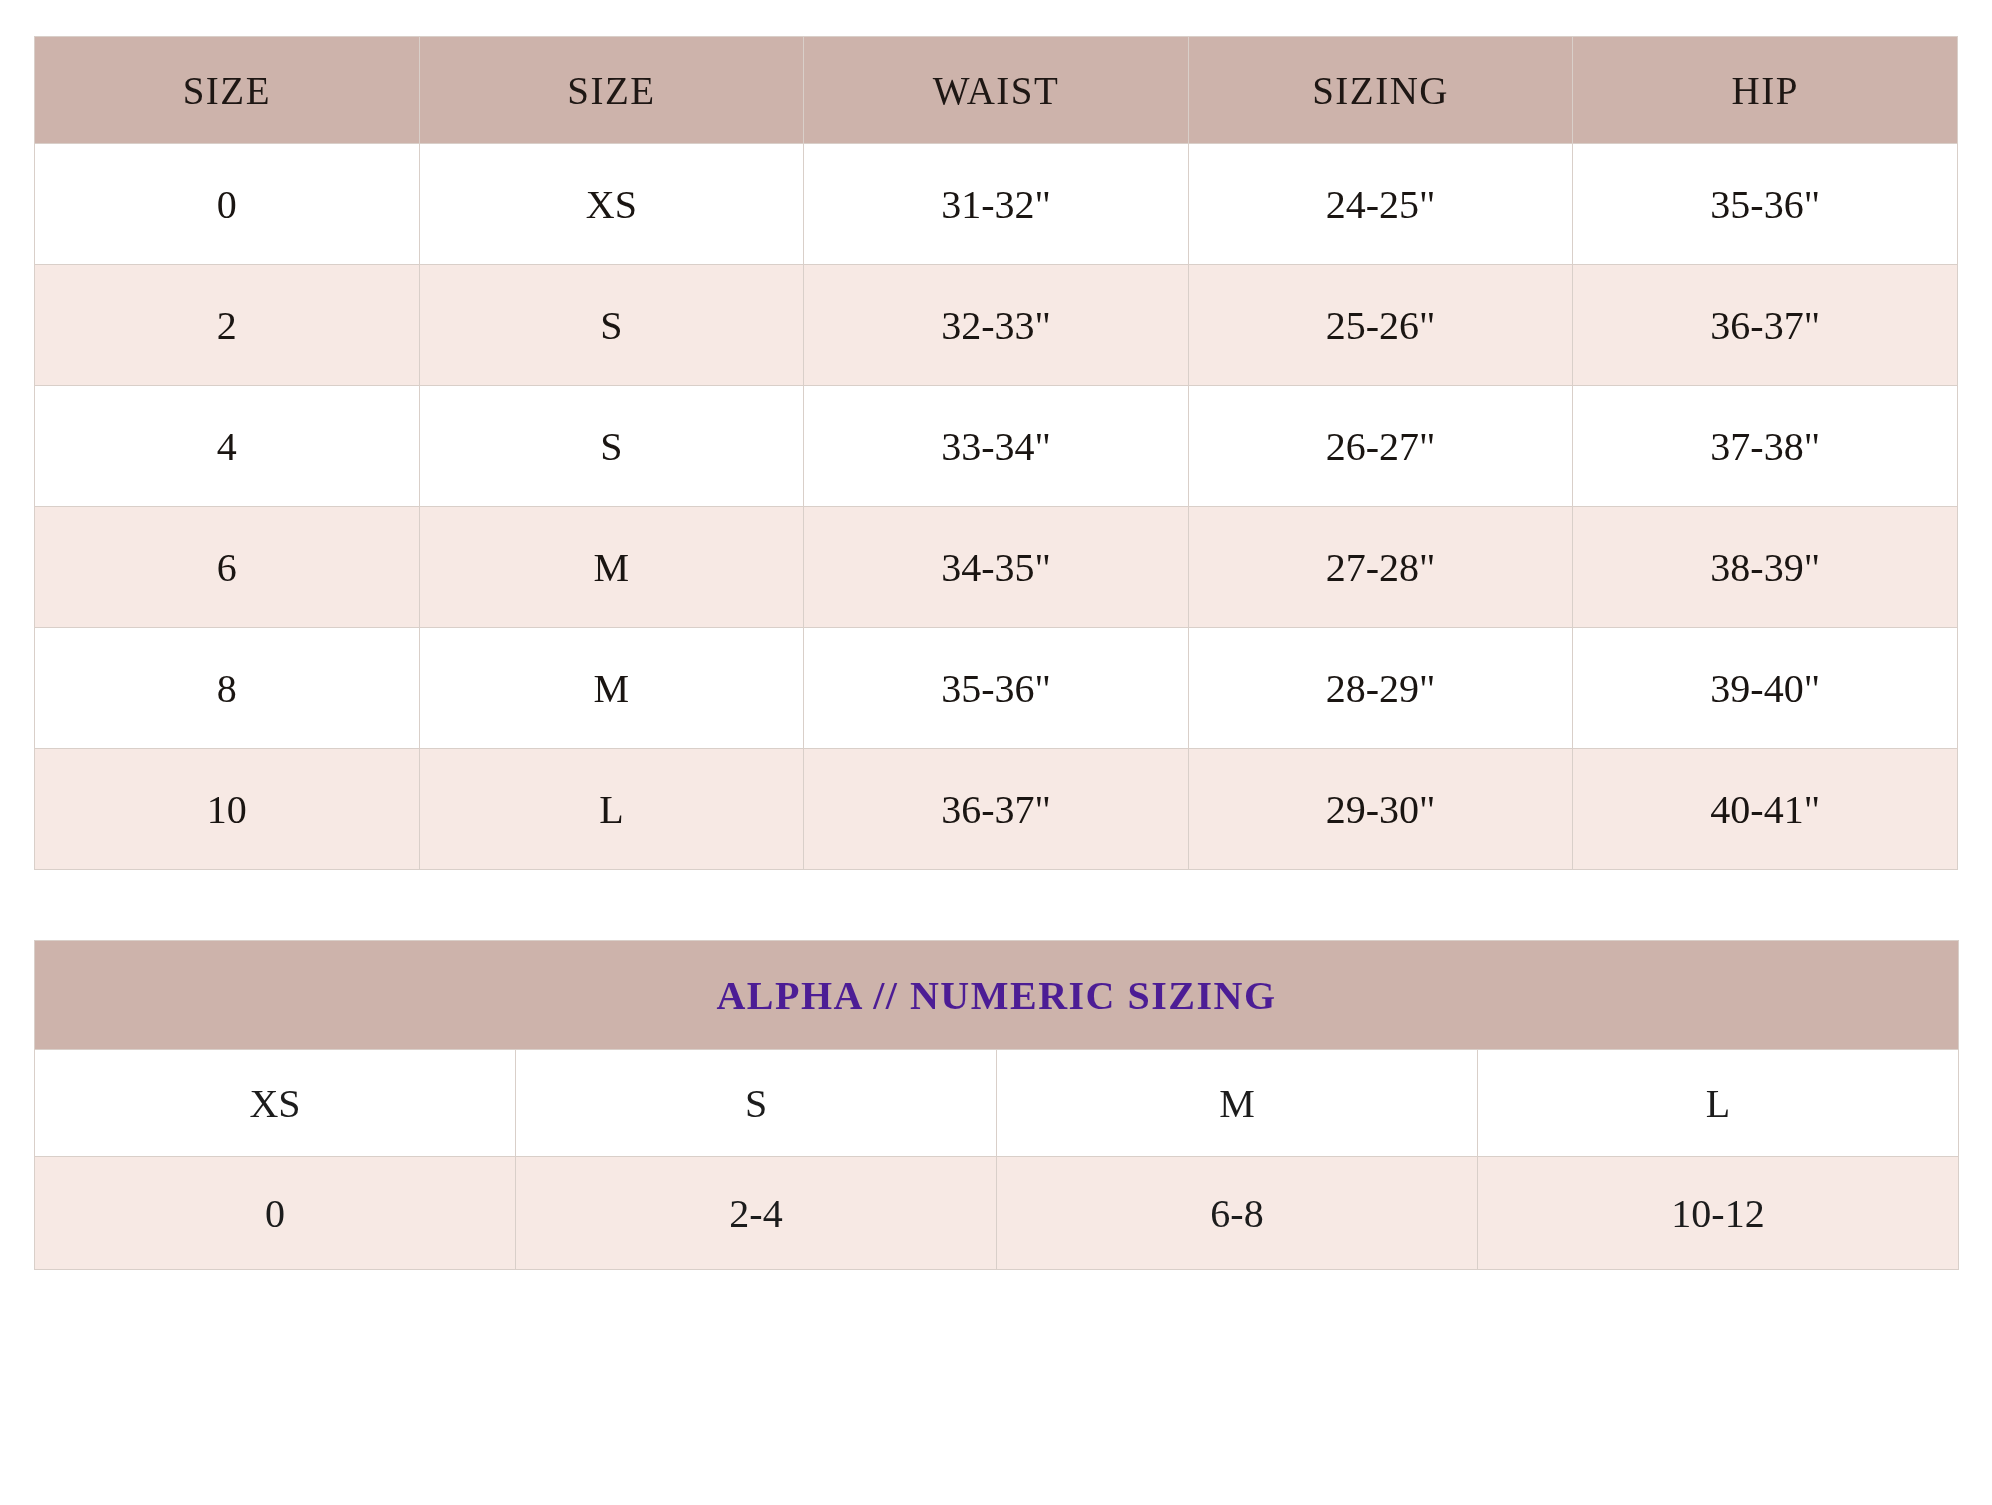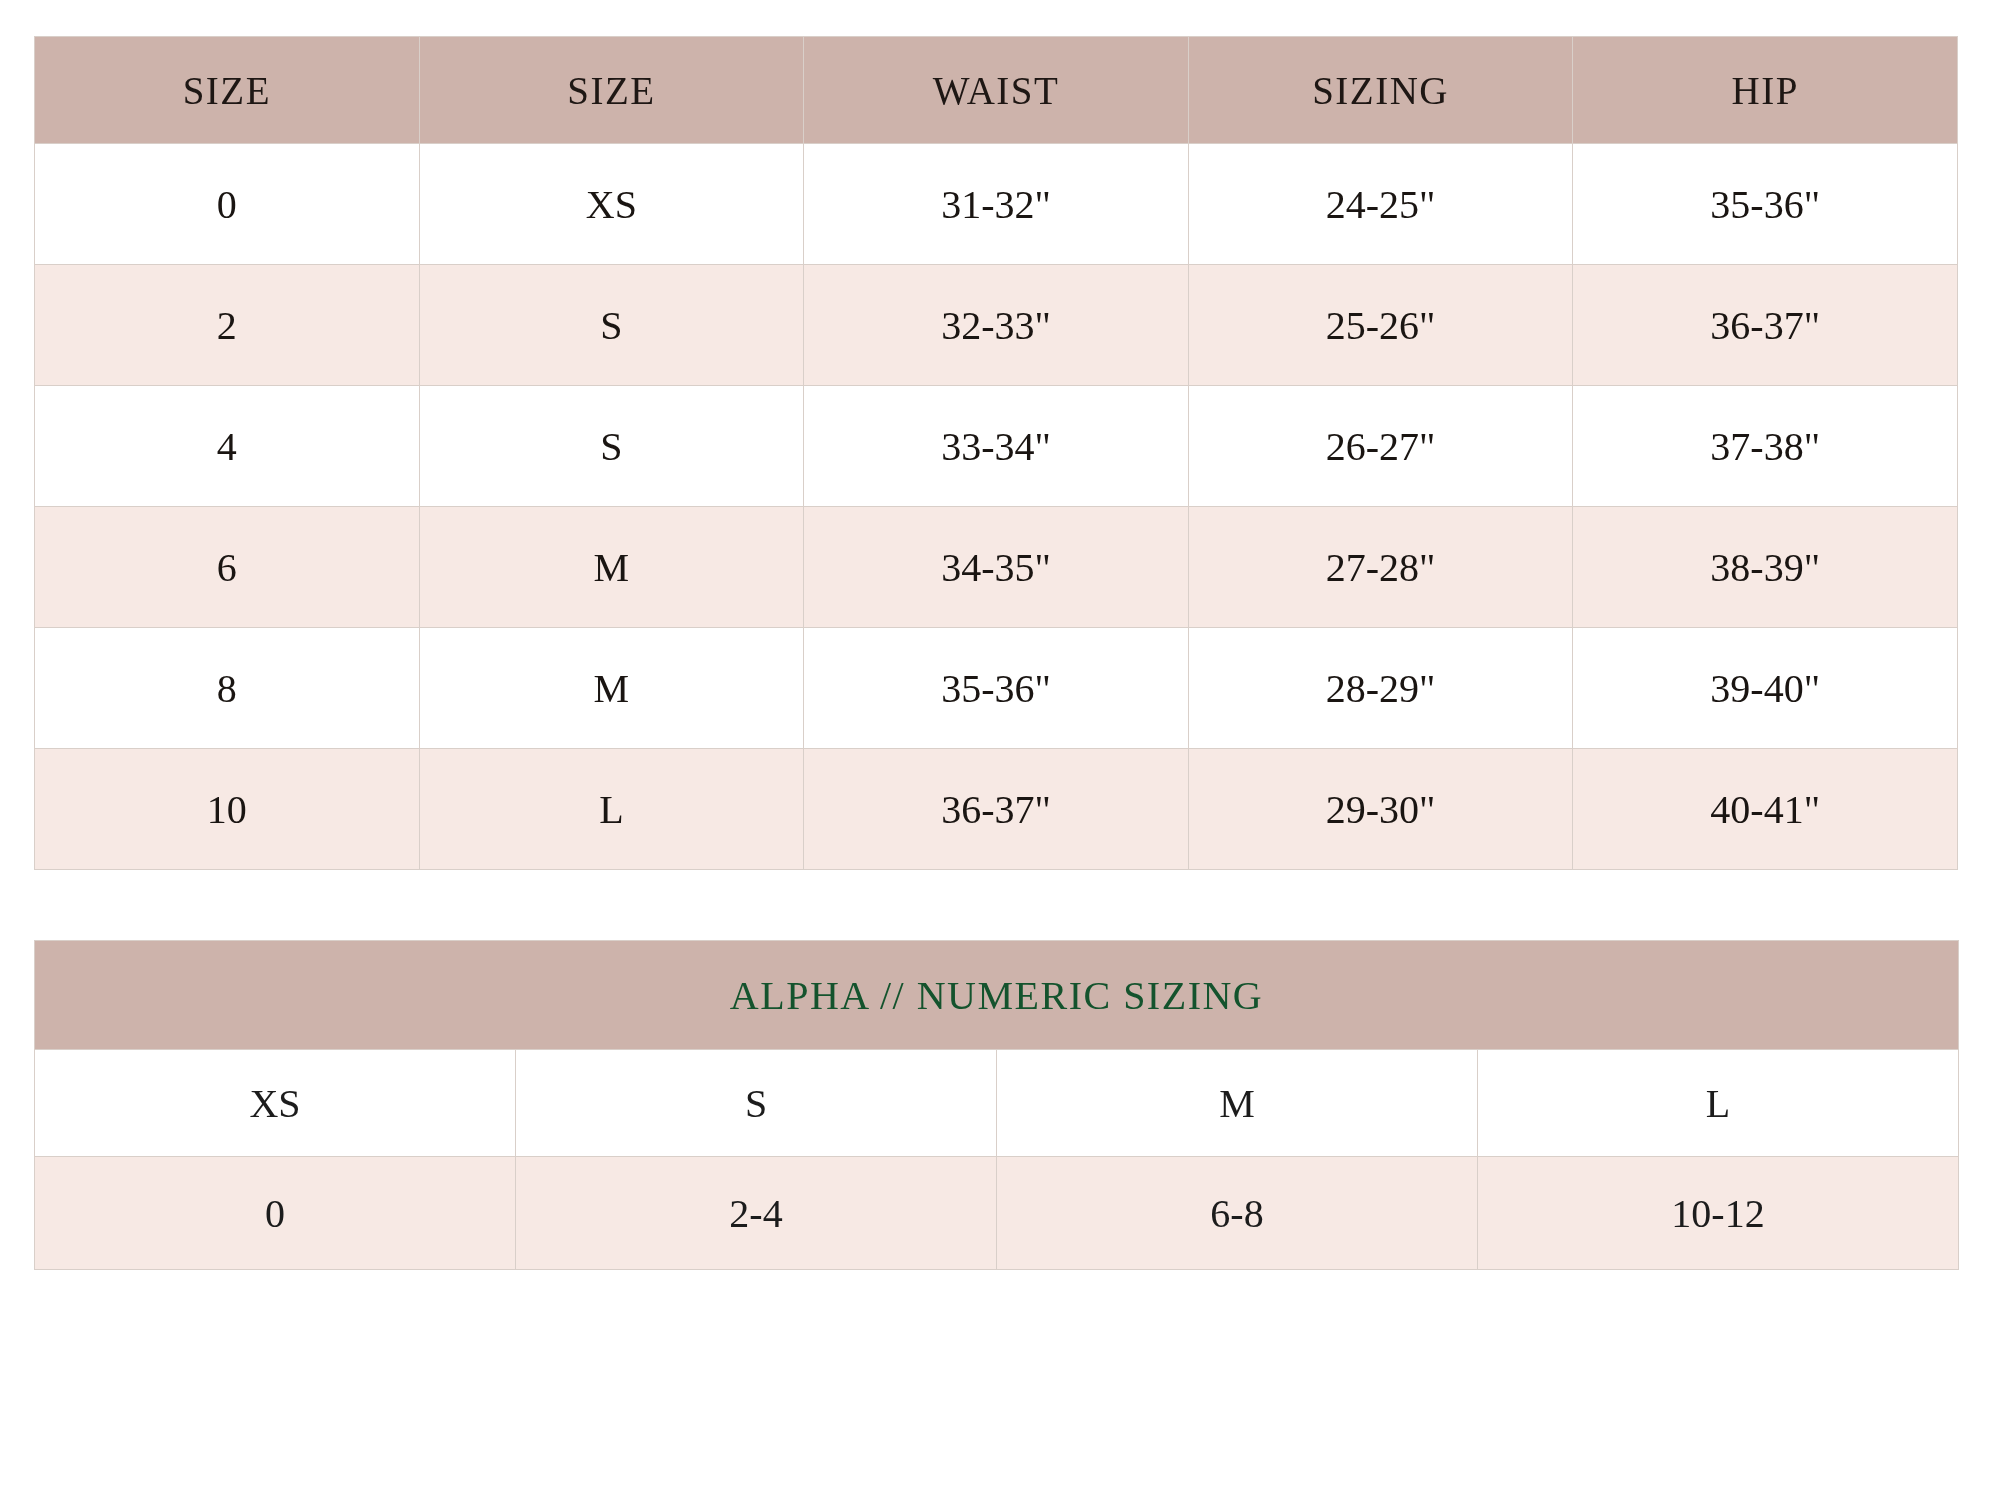--- a/index.html
+++ b/index.html
@@ -49,26 +49,26 @@
     background: #ffffff;
   }
   .size-table tr.alt td {
     background: #f7e9e4;
   }
   .spacer {
     height: 70px;
   }
   .alpha-table .title-cell {
     background: #cdb3ab;
-    font-weight: normal;
+    font-weight: bold;
     font-size: 40px;
     letter-spacing: 1.5px;
     height: 106px;
     text-align: center;
-    color: #14532d;
+    color: #4c1d95;
   }
   .alpha-table .alpha-head td {
     background: #ffffff;
     text-align: center;
     font-size: 40px;
     height: 104px;
   }
   .alpha-table .alpha-vals td {
     background: #f7e9e4;
     text-align: center;

